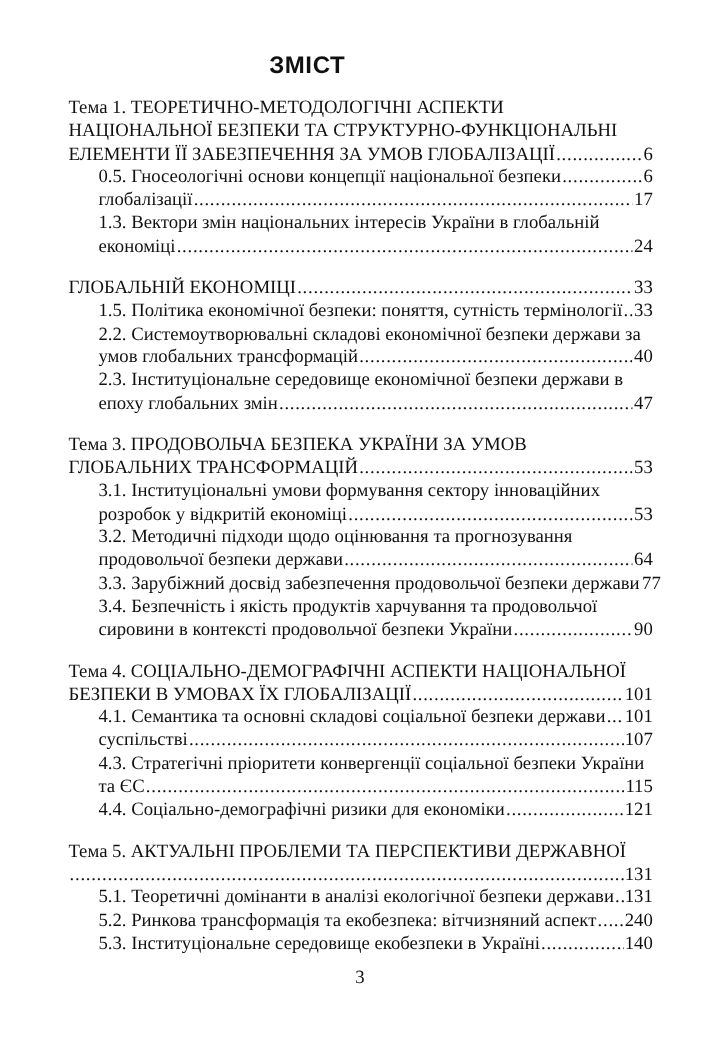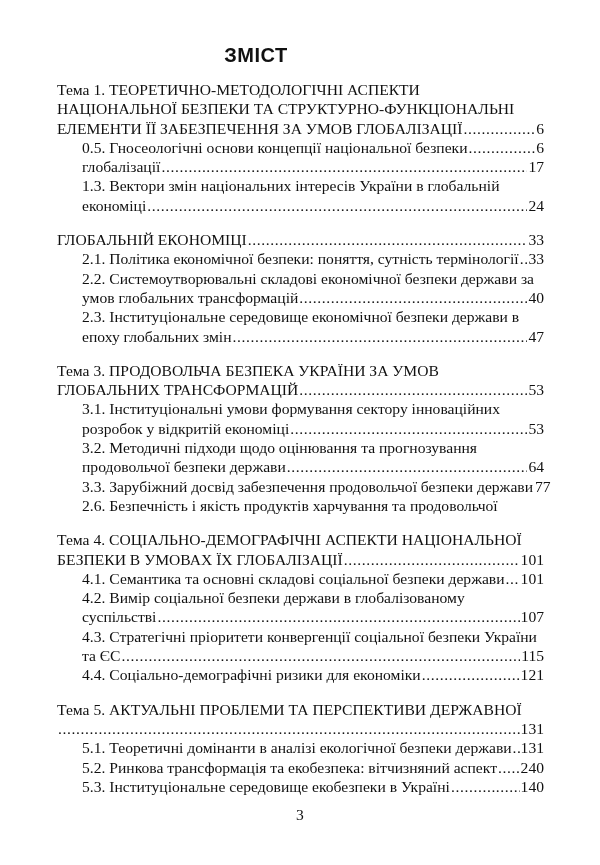--- a/index.html
+++ b/index.html
@@ -71,21 +71,21 @@
         <span class="pg">24</span>
       </div>
     </div>
     <div class="topic">
       <div class="line">
         <span class="txt">ГЛОБАЛЬНІЙ ЕКОНОМІЦІ</span>
         <span class="dots"></span>
         <span class="pg">33</span>
       </div>
       <div class="line sub">
-        <span class="txt">2.1. Політика економічної безпеки:  поняття, сутність термінології</span>
+        <span class="txt">1.5. Політика економічної безпеки:  поняття, сутність термінології</span>
         <span class="dots"></span>
         <span class="pg">33</span>
       </div>
       <div class="line sub">
         <span class="txt">2.2. Системоутворювальні складові  економічної безпеки держави за</span>
       </div>
       <div class="line sub">
         <span class="txt">умов глобальних трансформацій</span>
         <span class="dots"></span>
         <span class="pg">40</span>
@@ -123,41 +123,43 @@
         <span class="txt">продовольчої безпеки держави</span>
         <span class="dots"></span>
         <span class="pg">64</span>
       </div>
       <div class="line sub">
         <span class="txt">3.3. Зарубіжний досвід забезпечення продовольчої безпеки держави</span>
         <span class="dots"></span>
         <span class="pg">77</span>
       </div>
       <div class="line sub">
-        <span class="txt">2.6. Безпечність і якість продуктів харчування  та продовольчої</span>
+        <span class="txt">3.4. Безпечність і якість продуктів харчування  та продовольчої</span>
+      </div>
+      <div class="line sub">
+        <span class="txt">сировини в контексті продовольчої безпеки України</span>
+        <span class="dots"></span>
+        <span class="pg">90</span>
       </div>
     </div>
     <div class="topic">
       <div class="line">
         <span class="txt">Тема 4.  СОЦІАЛЬНО-ДЕМОГРАФІЧНІ АСПЕКТИ НАЦІОНАЛЬНОЇ</span>
       </div>
       <div class="line">
         <span class="txt">БЕЗПЕКИ В УМОВАХ ЇХ ГЛОБАЛІЗАЦІЇ</span>
         <span class="dots"></span>
         <span class="pg">101</span>
       </div>
       <div class="line sub">
         <span class="txt">4.1. Семантика та основні складові  соціальної безпеки держави</span>
         <span class="dots"></span>
         <span class="pg">101</span>
       </div>
       <div class="line sub">
-        <span class="txt">4.2. Вимір соціальної безпеки держави  в глобалізованому</span>
-      </div>
-      <div class="line sub">
         <span class="txt">суспільстві</span>
         <span class="dots"></span>
         <span class="pg">107</span>
       </div>
       <div class="line sub">
         <span class="txt">4.3. Стратегічні пріоритети конвергенції соціальної безпеки України</span>
       </div>
       <div class="line sub">
         <span class="txt">та ЄС</span>
         <span class="dots"></span>

